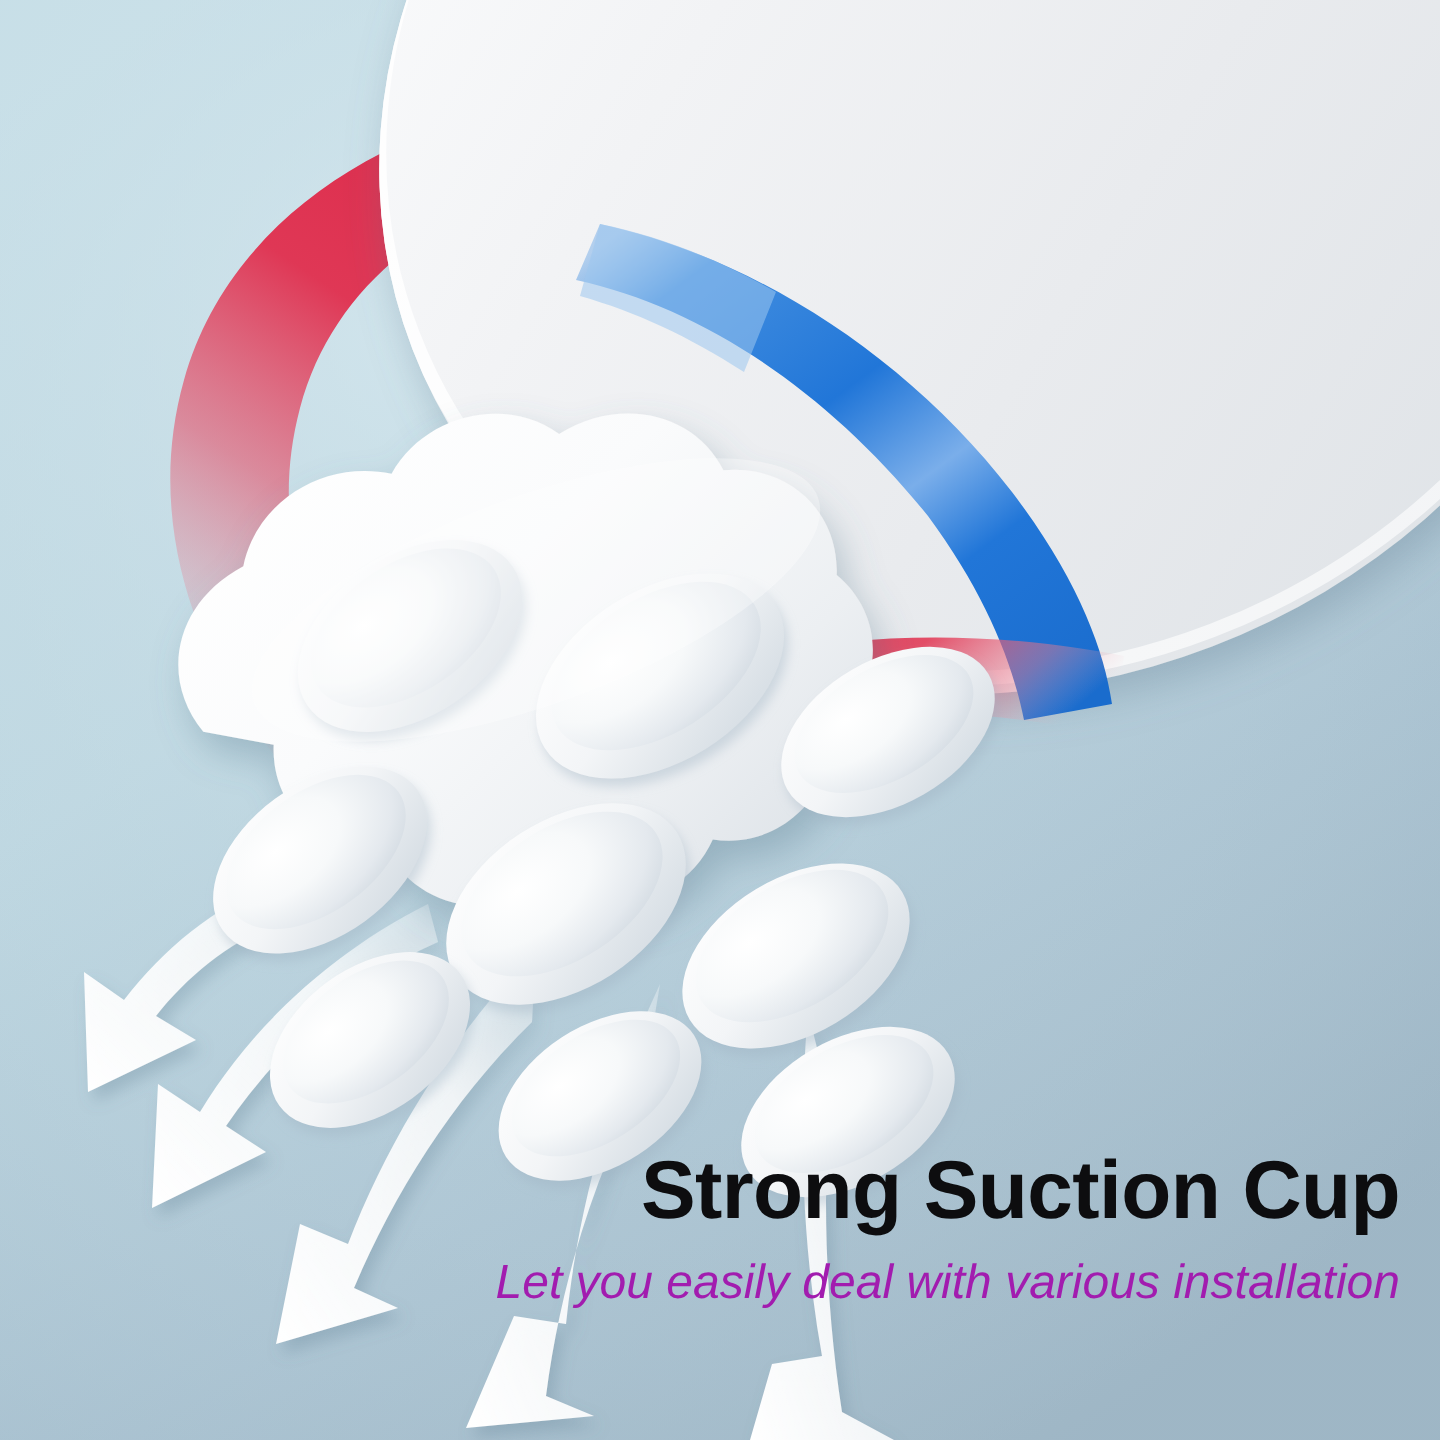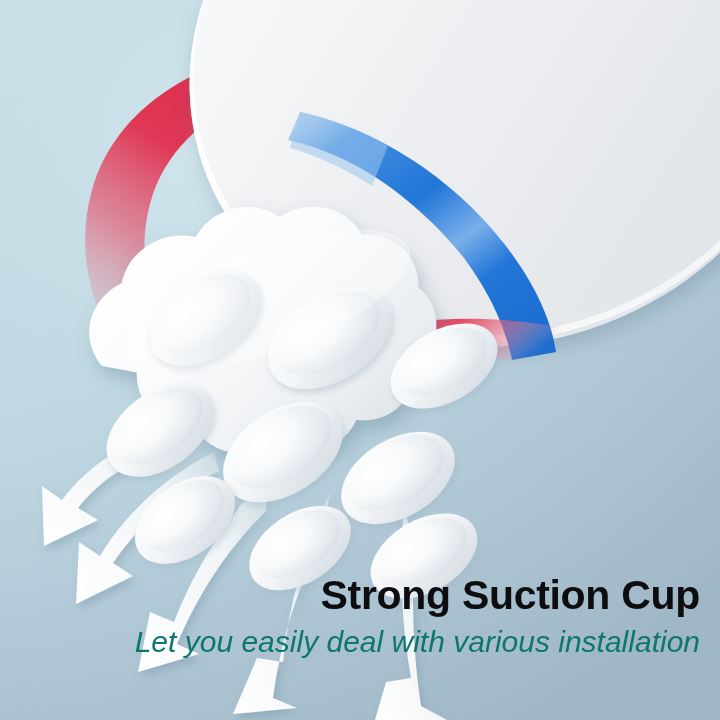--- a/index.html
+++ b/index.html
@@ -43,23 +43,23 @@
     line-height: 46px;
     color: #0d0d0f;
     letter-spacing: -0.3px;
     margin: 0;
     white-space: nowrap;
   }
   .subline {
     font-family: "Liberation Sans", sans-serif;
     font-style: italic;
     font-weight: normal;
-    font-size: 30px;
+    font-size: 24px;
     line-height: 38px;
-    color: #0f766e;
+    color: #a21caf;
     margin: 0;
     white-space: nowrap;
     text-align: right;
   }
   .sub1 { margin-top: 5px; }
   .sub2 { margin-top: 0px; }
 </style>
 </head>
 <body>
 

